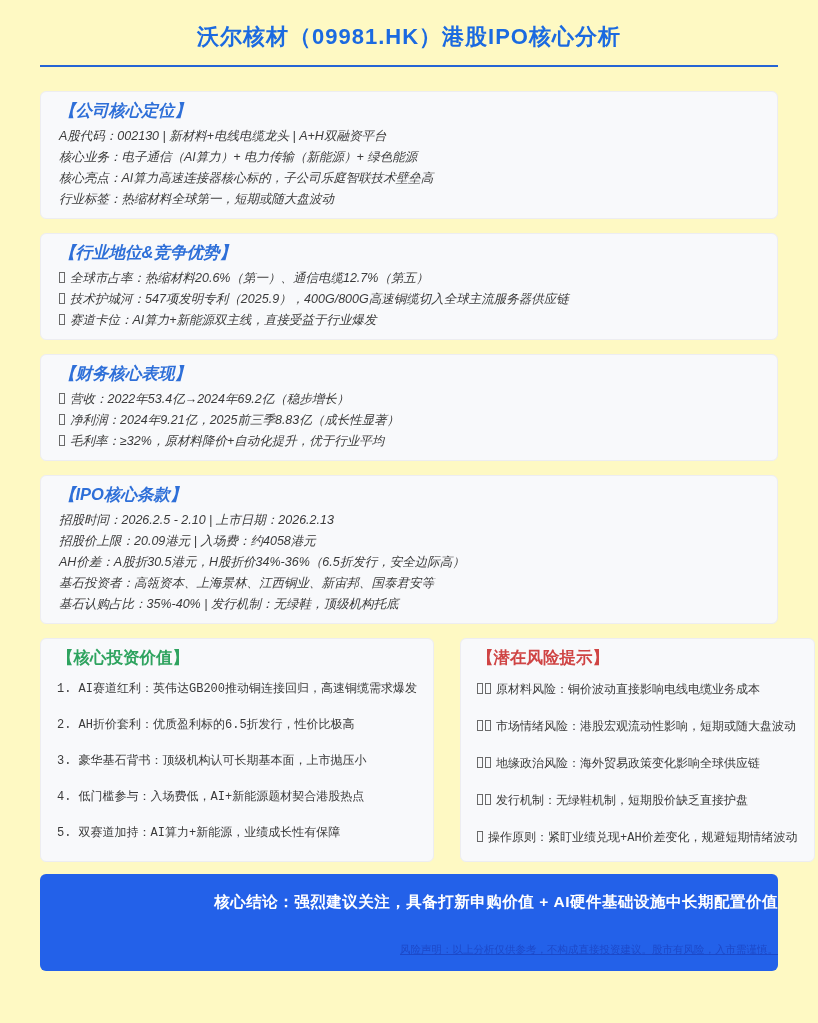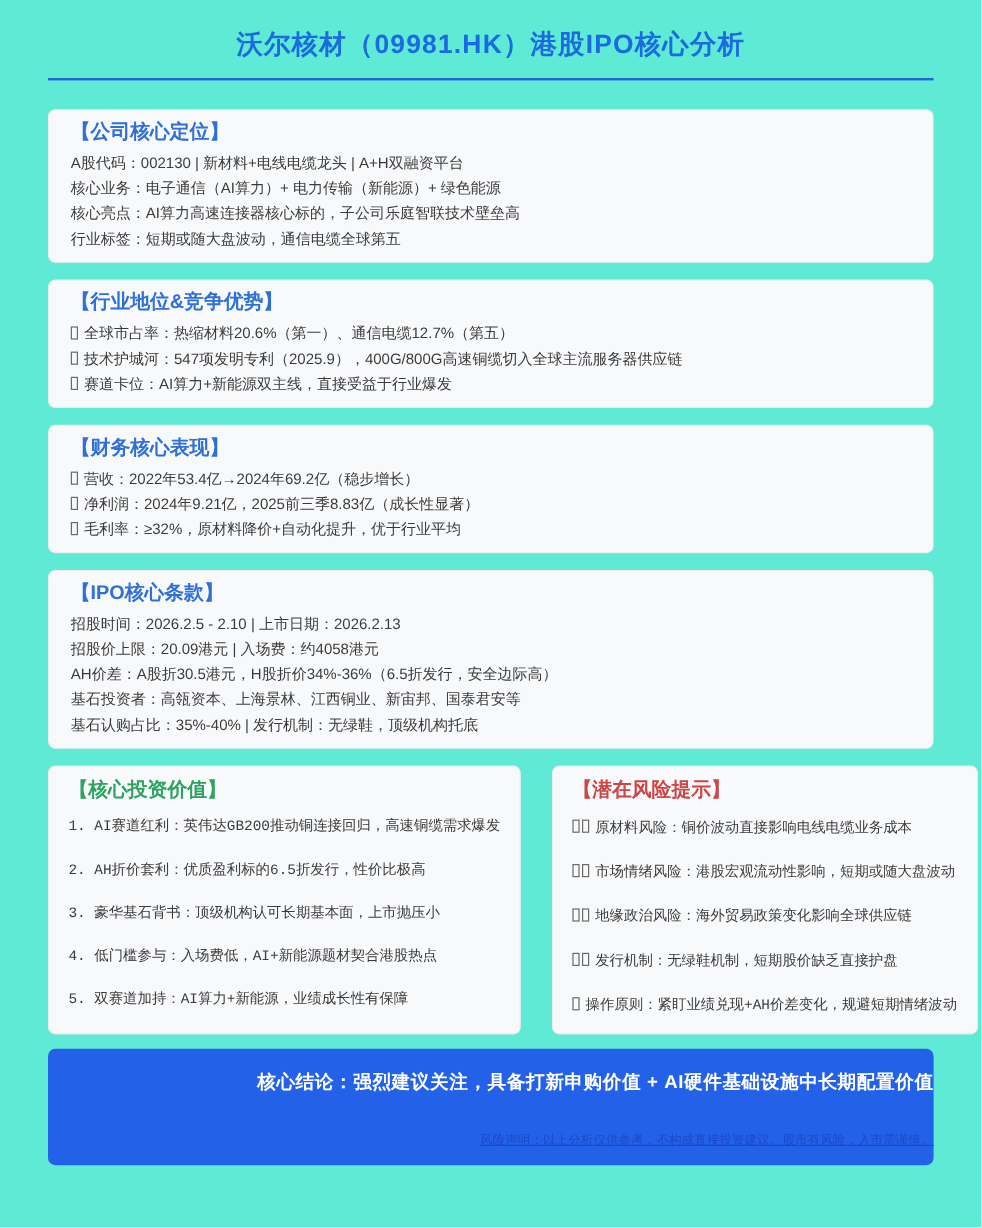--- a/index.html
+++ b/index.html
@@ -1,31 +1,31 @@
 <!DOCTYPE html>
 <html><head>
 <meta charset="utf-8">
 <style>
   * { box-sizing: border-box; }
   html, body { margin: 0; padding: 0; background: #ffffff; }
   .page {
-    width: 818px; height: 1023px; background: #5eead4;
+    width: 818px; height: 1023px; background: #fef9c3;
     font-family: "Liberation Sans", "DejaVu Sans", sans-serif;
     padding: 22px 40px 0 40px; overflow: hidden;
   }
   .title {
     margin: 0 0 13px 0; text-align: center;
     font-size: 22px; font-weight: bold; color: #1b6ae0; letter-spacing: 1px;
   }
   .title-rule {
     border: none; border-top: 2px solid #2565d4; margin: 0 0 24px 0;
   }
   .box {
     background: #f8f9fb; border: 1px solid #ededf1; border-radius: 6px;
-    padding: 8px 18px 8px 18px; margin-bottom: 14px;
+    padding: 8px 18px 8px 18px; margin-bottom: 14px; font-style: italic;
   }
   .sec-title {
     margin: 0 0 6px 0; font-size: 16.5px; font-weight: bold;
     line-height: 20px; color: #2e6fd8;
   }
   .line {
     margin: 0; font-size: 12.5px; color: #3b3b3b; line-height: 21px;
     white-space: nowrap;
   }
   .tofu {
@@ -63,21 +63,21 @@
 <div class="page">
 
   <h1 class="title">沃尔核材（09981.HK）港股IPO核心分析</h1>
   <hr class="title-rule">
 
   <section class="box">
     <h2 class="sec-title">【公司核心定位】</h2>
     <p class="line">A股代码：002130 | 新材料+电线电缆龙头 | A+H双融资平台</p>
     <p class="line">核心业务：电子通信（AI算力）+ 电力传输（新能源）+ 绿色能源</p>
     <p class="line">核心亮点：AI算力高速连接器核心标的，子公司乐庭智联技术壁垒高</p>
-    <p class="line">行业标签：短期或随大盘波动，通信电缆全球第五</p>
+    <p class="line">行业标签：热缩材料全球第一，短期或随大盘波动</p>
   </section>
 
   <section class="box">
     <h2 class="sec-title">【行业地位&amp;竞争优势】</h2>
     <p class="line"><span class="tofu"></span><span>全球市占率：热缩材料20.6%（第一）、通信电缆12.7%（第五）</span></p>
     <p class="line"><span class="tofu"></span><span>技术护城河：547项发明专利（2025.9），400G/800G高速铜缆切入全球主流服务器供应链</span></p>
     <p class="line"><span class="tofu"></span><span>赛道卡位：AI算力+新能源双主线，直接受益于行业爆发</span></p>
   </section>
 
   <section class="box">

